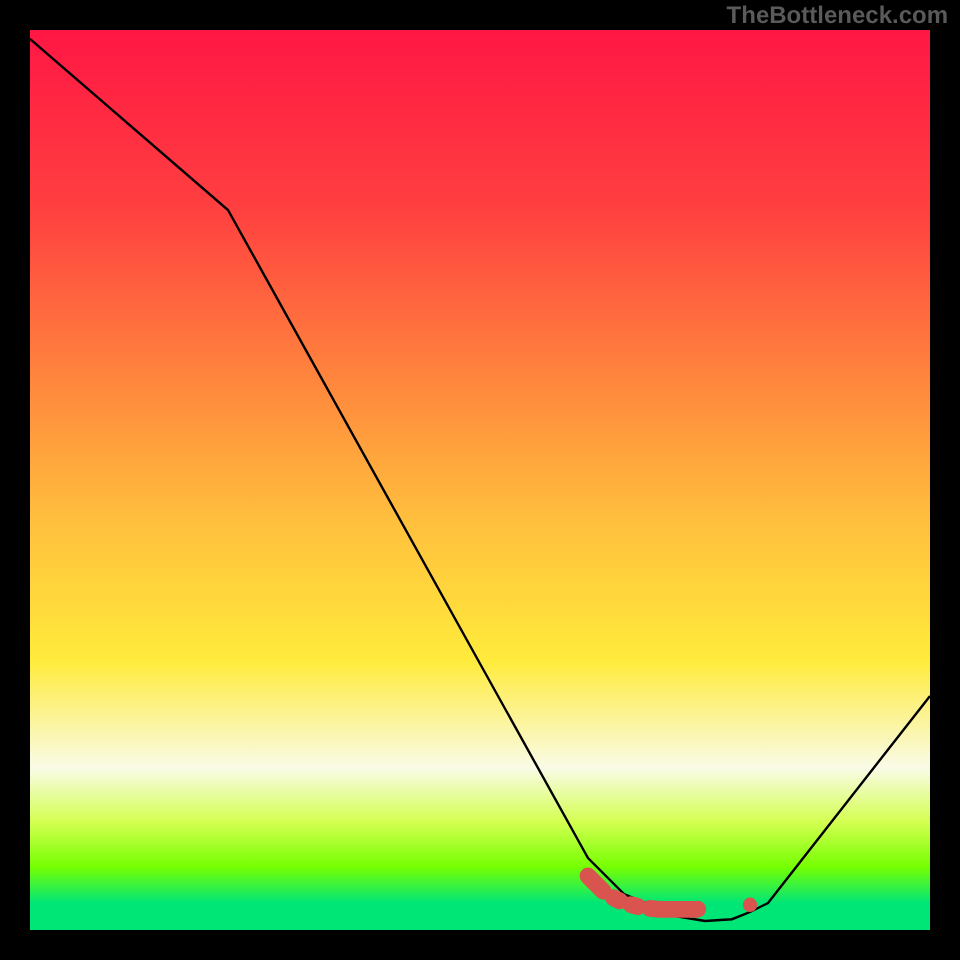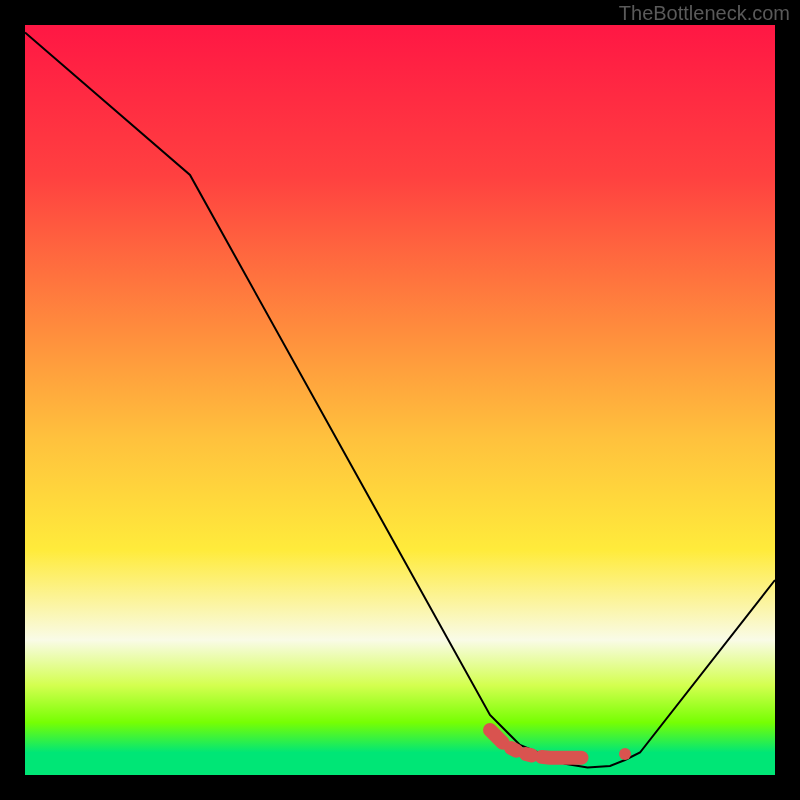--- a/index.html
+++ b/index.html
@@ -16,21 +16,21 @@
   height: 800px;
   background: #000;
   position: relative;
 }
 .watermark {
   position: absolute;
   top: 2px;
   right: 10px;
   color: #5a5a5a;
   font-size: 20px;
-  font-weight: normal;
+  font-weight: bold;
   z-index: 10;
 }
 .plot-area {
   position: absolute;
   left: 25px;
   top: 25px;
   width: 750px;
   height: 750px;
 }
 svg {

